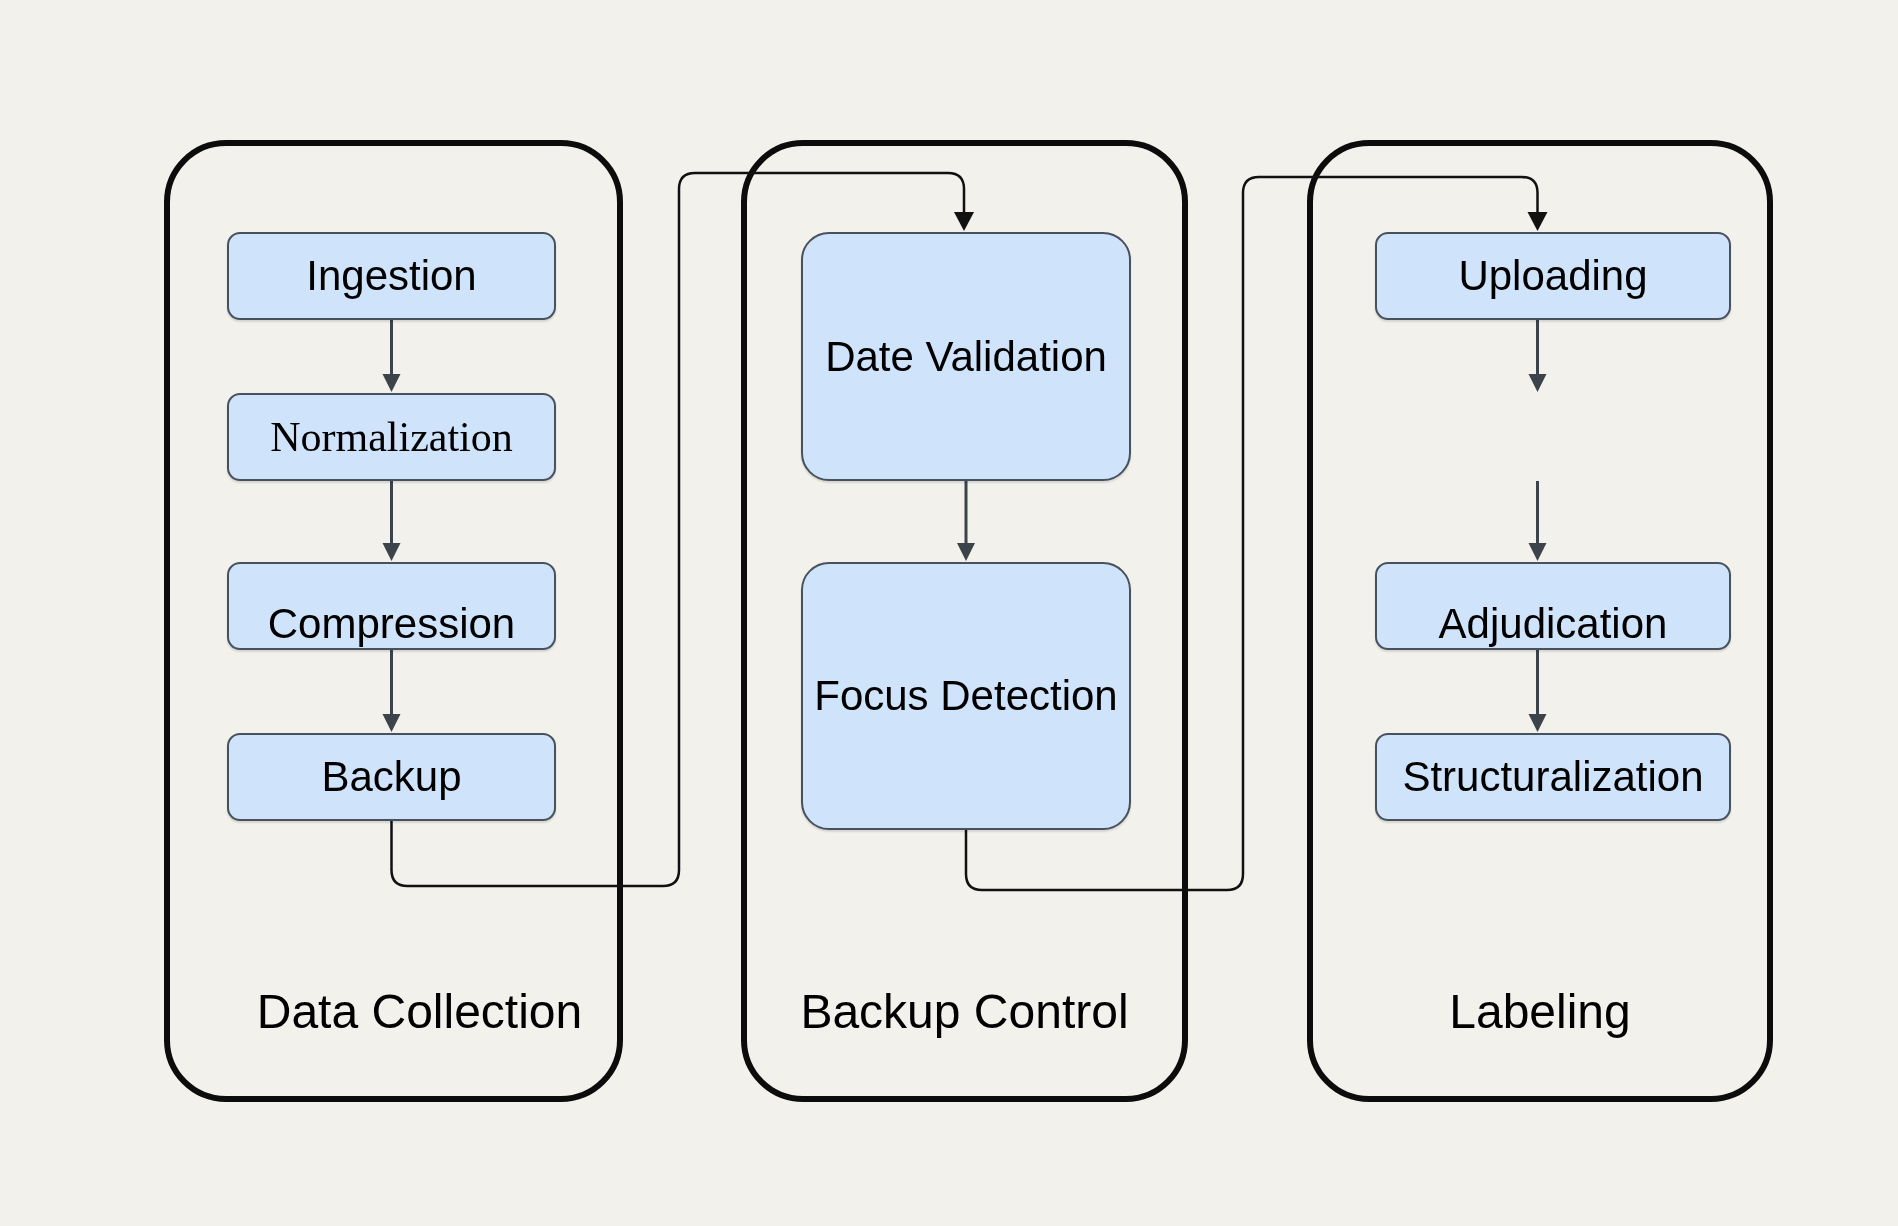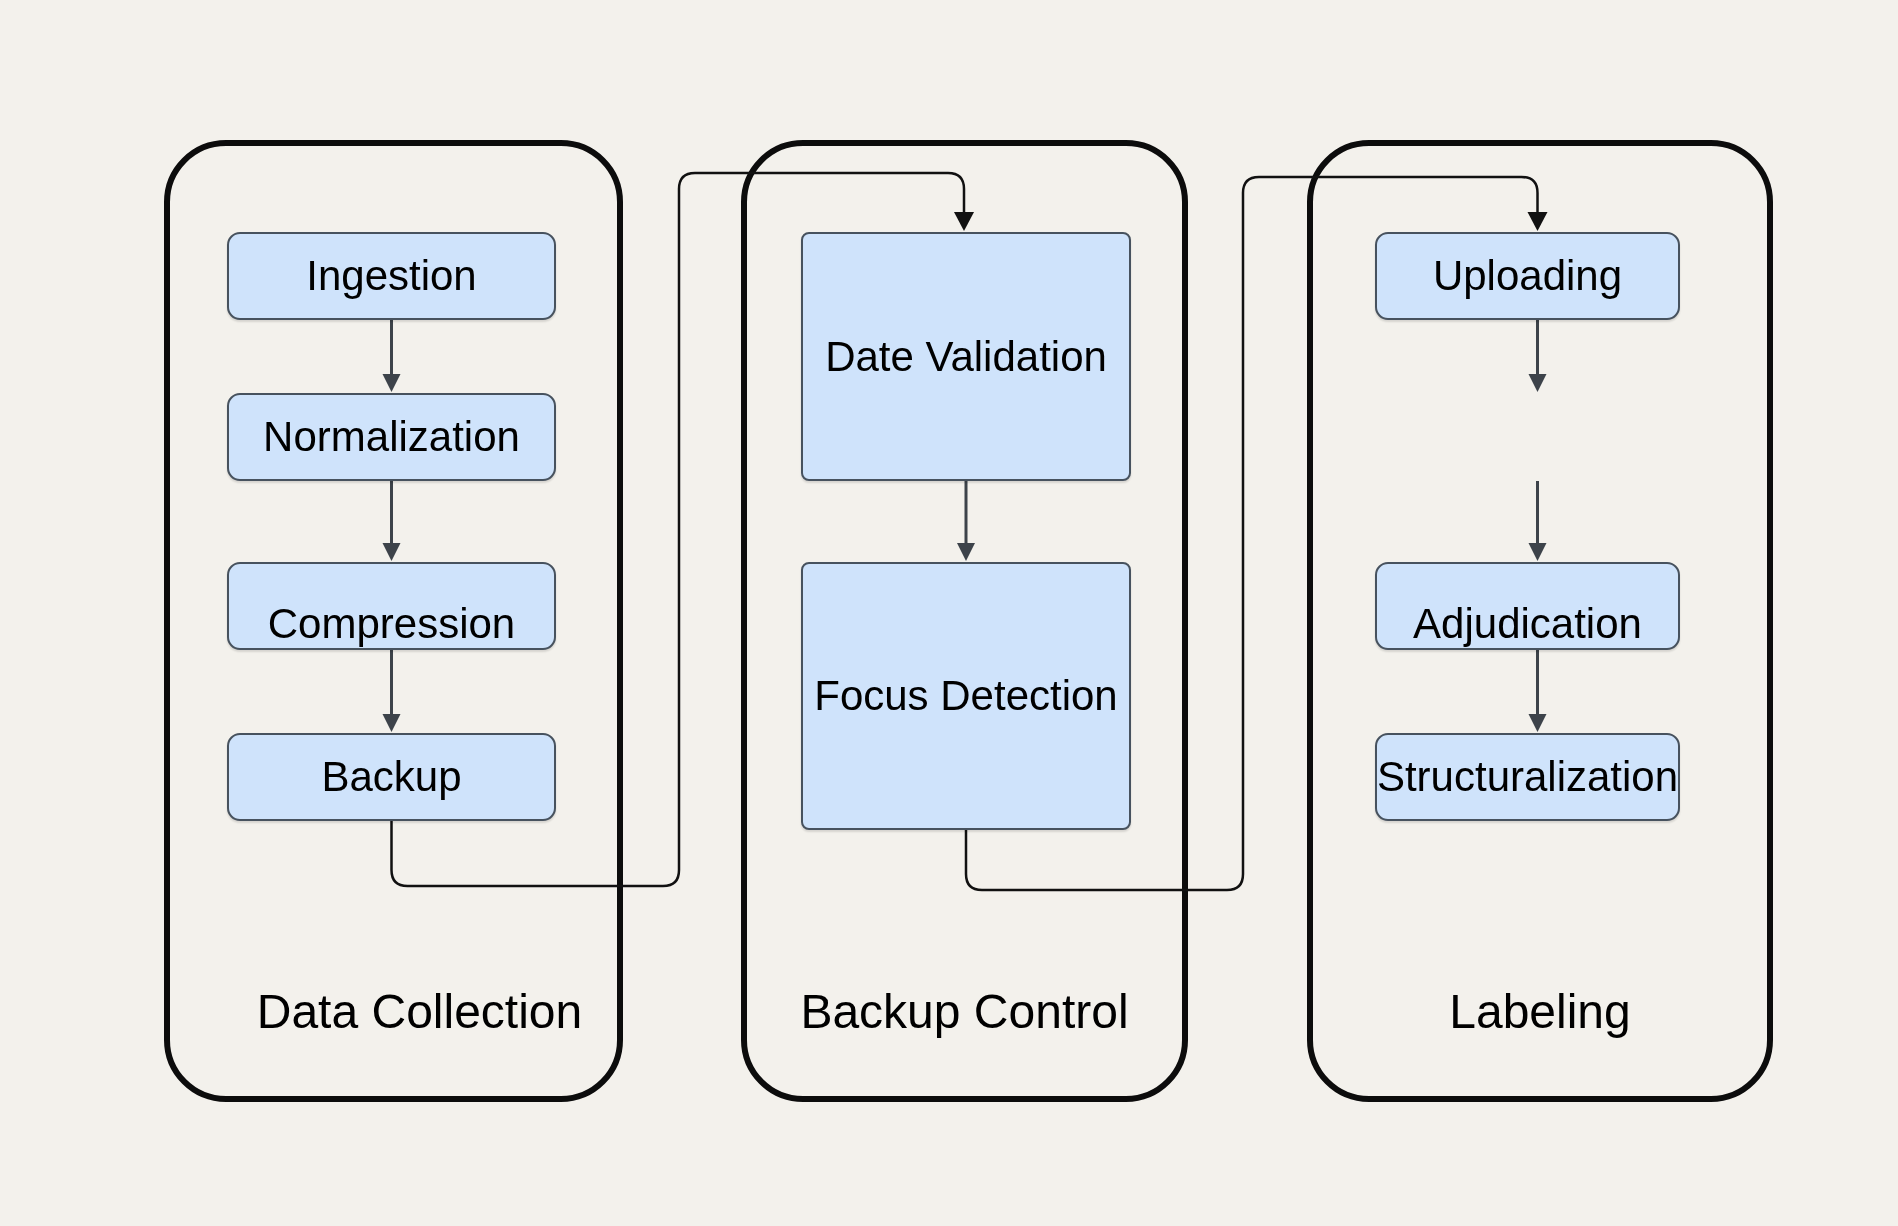--- a/index.html
+++ b/index.html
@@ -41,31 +41,31 @@
     position:absolute;
     background:var(--node-fill);
     border:2px solid var(--node-stroke);
     border-radius:13px;
     box-sizing:border-box;
     display:flex;align-items:center;justify-content:center;
     font-size:42px;color:var(--text);
     z-index:3;white-space:nowrap;
     box-shadow:0 2px 2px rgba(0,0,0,0.12);
   }
-  .node-lg{border-radius:8px;}
+  .node-lg{border-radius:28px;}
   .g1{left:164px;width:459px;}
   .g2{left:741px;width:447px;}
   .g3{left:1307px;width:466px;}
   .lbl1{left:164px;width:511px;}
   .lbl2{left:741px;width:447px;}
   .lbl3{left:1307px;width:466px;}
   .c1{left:227px;width:329px;height:88px;}
   .c2{left:801px;width:330px;}
-  .c3{left:1375px;width:305px;height:88px;}
-  .r1{top:232px;} .r2{top:393px;} .r3{top:562px;align-items:flex-end;} .r4{top:733px;}
+  .c3{left:1375px;width:356px;height:88px;}
+  .r1{top:232px;} .r2{top:393px;font-family:Liberation Serif, serif;} .r3{top:562px;align-items:flex-end;} .r4{top:733px;}
   .dv{top:232px;height:249px;}
   .fd{top:562px;height:268px;justify-content:center;}
   .edge{stroke:var(--line);stroke-width:2.5;fill:none;}
   .edge-head{fill:var(--line);stroke:none;}
   .sarrow{stroke:var(--arrow);stroke-width:3;fill:none;}
   .sarrow-head{fill:var(--arrow);stroke:none;}
 </style>
 </head>
 <body>
 

